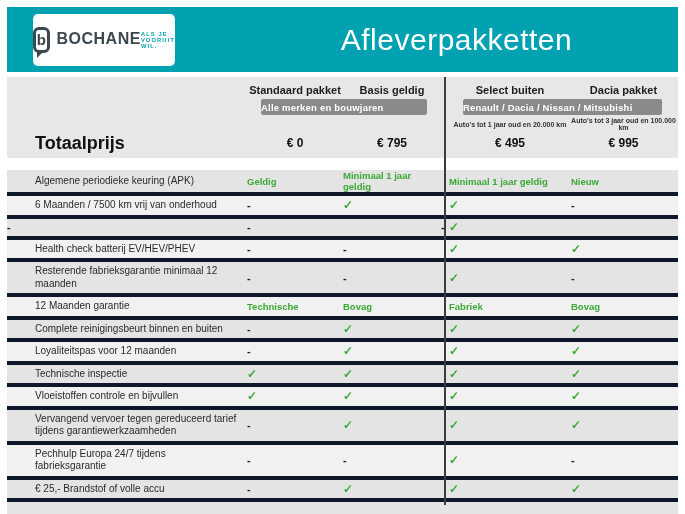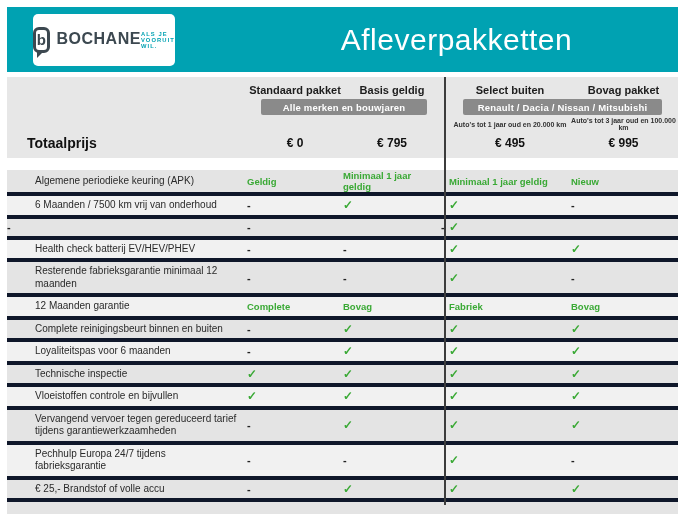--- a/index.html
+++ b/index.html
@@ -18,27 +18,27 @@
 
   
   .grid { display:grid; grid-template-columns:240px 96px 98px 8px 122px 105px; align-items:center; }
 
   
   .head-band { position:absolute; left:7px; right:7px; top:77px; height:81px; background:#e7e7e7; padding-top:7px; }
   .colhead { text-align:center; font-size:11px; font-weight:bold; color:#1d1d1d; }
   .badges { margin-top:3px; }
   .badgecell-a { grid-column:2/4; }
   .badgecell-b { grid-column:5/7; }
-  .badge { display:block; margin:0 14px; background:#8a8a8a; color:#ffffff; text-align:center; font-size:9.5px; font-weight:bold; padding:2.5px 0; border-radius:2px; letter-spacing:0.2px; }
+  .badge { display:block; margin:0 14px; background:#8a8a8a; color:#ffffff; text-align:left; font-size:9.5px; font-weight:bold; padding:2.5px 0; border-radius:2px; letter-spacing:0.2px; }
   .subnotes { margin-top:2px; height:10px; }
   .sn-select { grid-column:5; }
   .sn-plus { grid-column:6; }
   .subnote { text-align:center; font-size:7px; font-weight:bold; color:#333333; }
   .totalrow { margin-top:4px; height:24px; }
-  .totallabel { padding-left:20px; font-size:14px; font-weight:bold; color:#111111; }
+  .totallabel { padding-left:28px; font-size:18px; font-weight:bold; color:#111111; }
   .price { text-align:center; font-size:12px; font-weight:bold; color:#111111; }
 
   
   .table-body { position:absolute; left:7px; right:7px; top:170px; }
   .row { min-height:21px; border-bottom:4px solid #0f172a; }
   .row.odd  { background:#e4e4e4; }
   .row.even { background:#f1f1f1; }
   .label { padding:3px 10px 3px 28px; font-size:10px; color:#2a2a2a; line-height:1.25; }
   .val { text-align:left; }
   .check { color:#3aa935; font-size:12px; font-weight:bold; }
@@ -67,21 +67,21 @@
     <div class="title">Afleverpakketten</div>
   </div>
 
   <div class="head-band">
     <div class="grid colheads">
       <div></div>
       <div class="colhead">Standaard pakket</div>
       <div class="colhead">Basis geldig</div>
       <div></div>
       <div class="colhead">Select buiten</div>
-      <div class="colhead">Bovag pakket</div>
+      <div class="colhead">Dacia pakket</div>
     </div>
 
     <div class="grid badges">
       <div></div>
       <div class="badgecell-a">
         <span class="badge">Alle merken en bouwjaren</span>
       </div>
       <div></div>
       <div class="badgecell-b">
         <span class="badge">Renault / Dacia / Nissan / Mitsubishi</span>
@@ -139,36 +139,36 @@
         <div class="row grid odd">
           <div class="label">Resterende fabrieksgarantie minimaal 12 maanden</div>
           <div class="val dash">-</div>
           <div class="val dash">-</div>
           <div class="spacer"></div>
           <div class="val check">✓</div>
           <div class="val dash">-</div>
         </div>
         <div class="row grid even">
           <div class="label">12 Maanden  garantie</div>
-          <div class="val textval">Complete</div>
+          <div class="val textval">Technische</div>
           <div class="val textval">Bovag</div>
           <div class="spacer"></div>
           <div class="val textval">Fabriek</div>
           <div class="val textval">Bovag</div>
         </div>
         <div class="row grid odd">
           <div class="label">Complete reinigingsbeurt binnen en buiten</div>
           <div class="val dash">-</div>
           <div class="val check">✓</div>
           <div class="spacer"></div>
           <div class="val check">✓</div>
           <div class="val check">✓</div>
         </div>
         <div class="row grid even">
-          <div class="label">Loyaliteitspas voor 6 maanden</div>
+          <div class="label">Loyaliteitspas voor 12 maanden</div>
           <div class="val dash">-</div>
           <div class="val check">✓</div>
           <div class="spacer"></div>
           <div class="val check">✓</div>
           <div class="val check">✓</div>
         </div>
         <div class="row grid odd">
           <div class="label">Technische inspectie</div>
           <div class="val check">✓</div>
           <div class="val check">✓</div>

